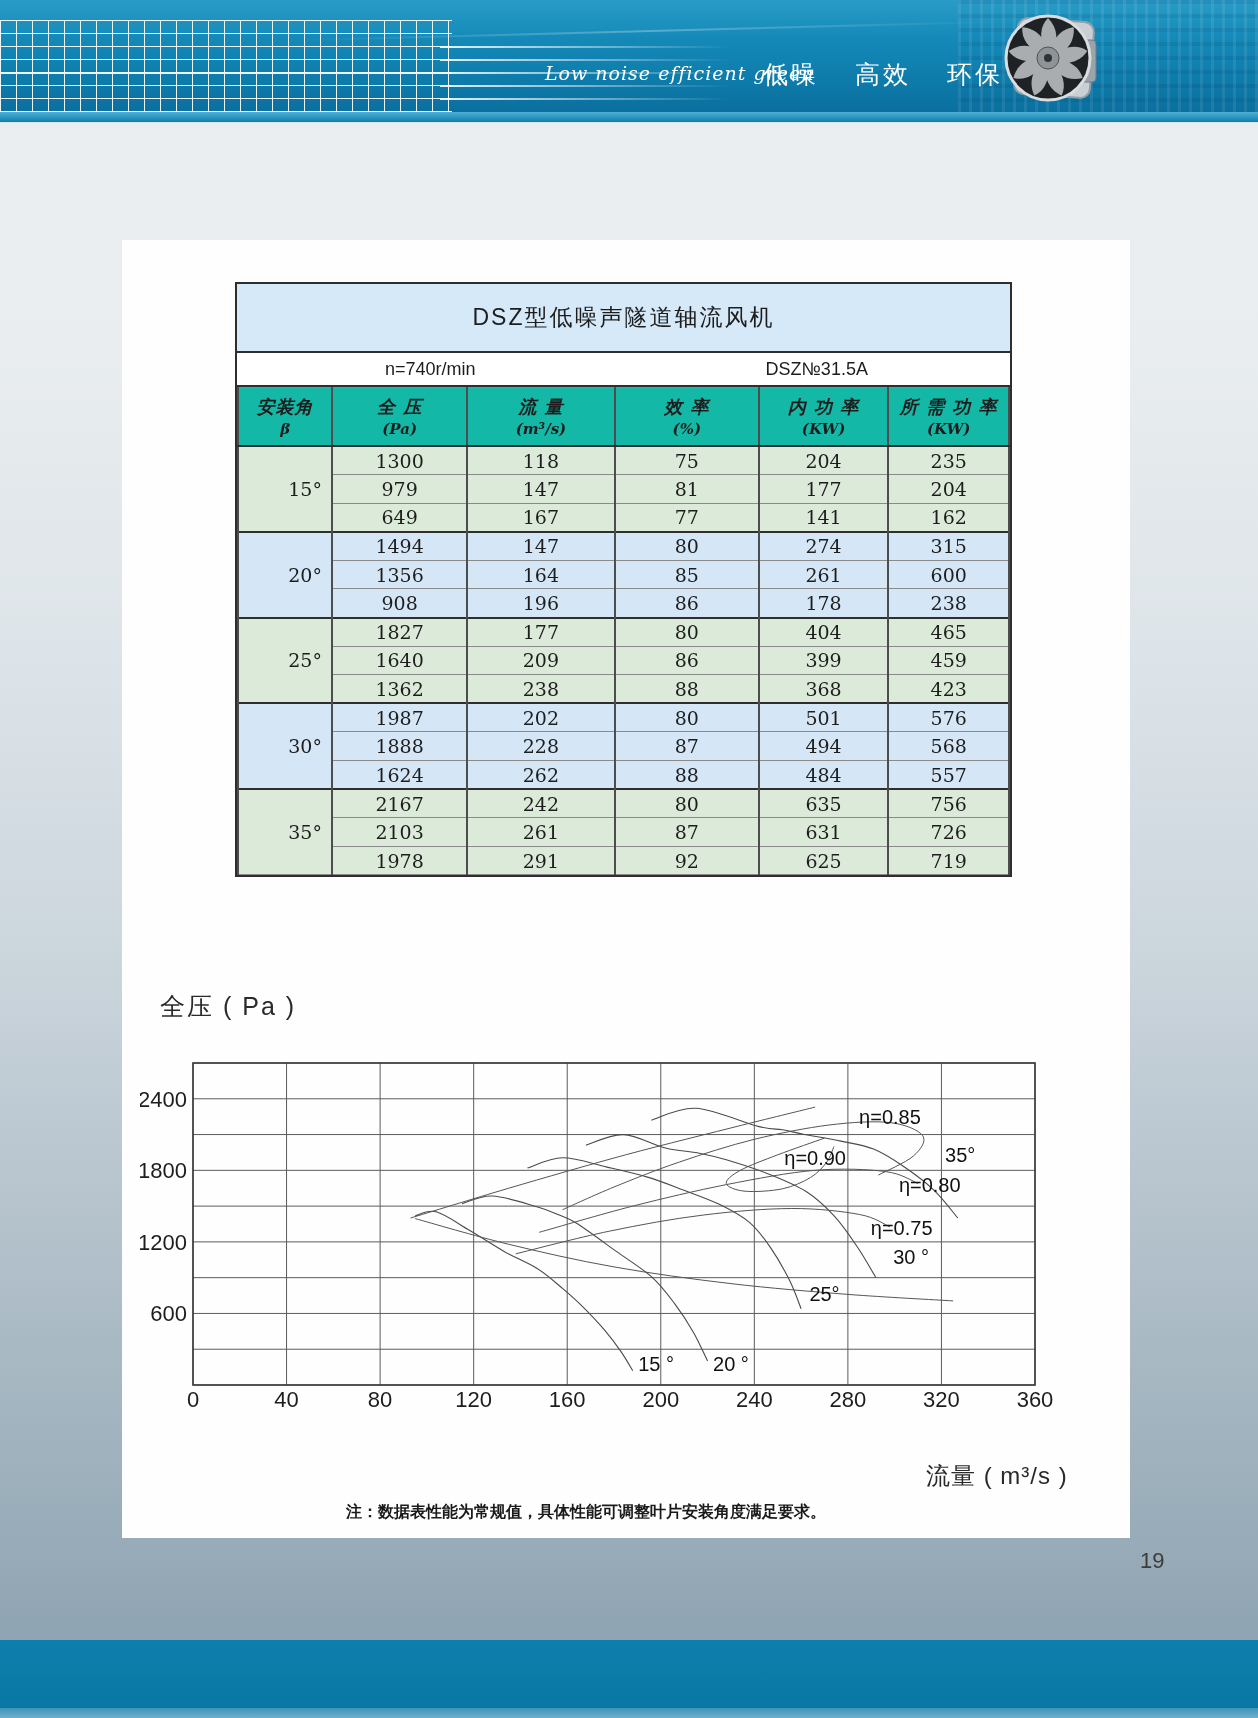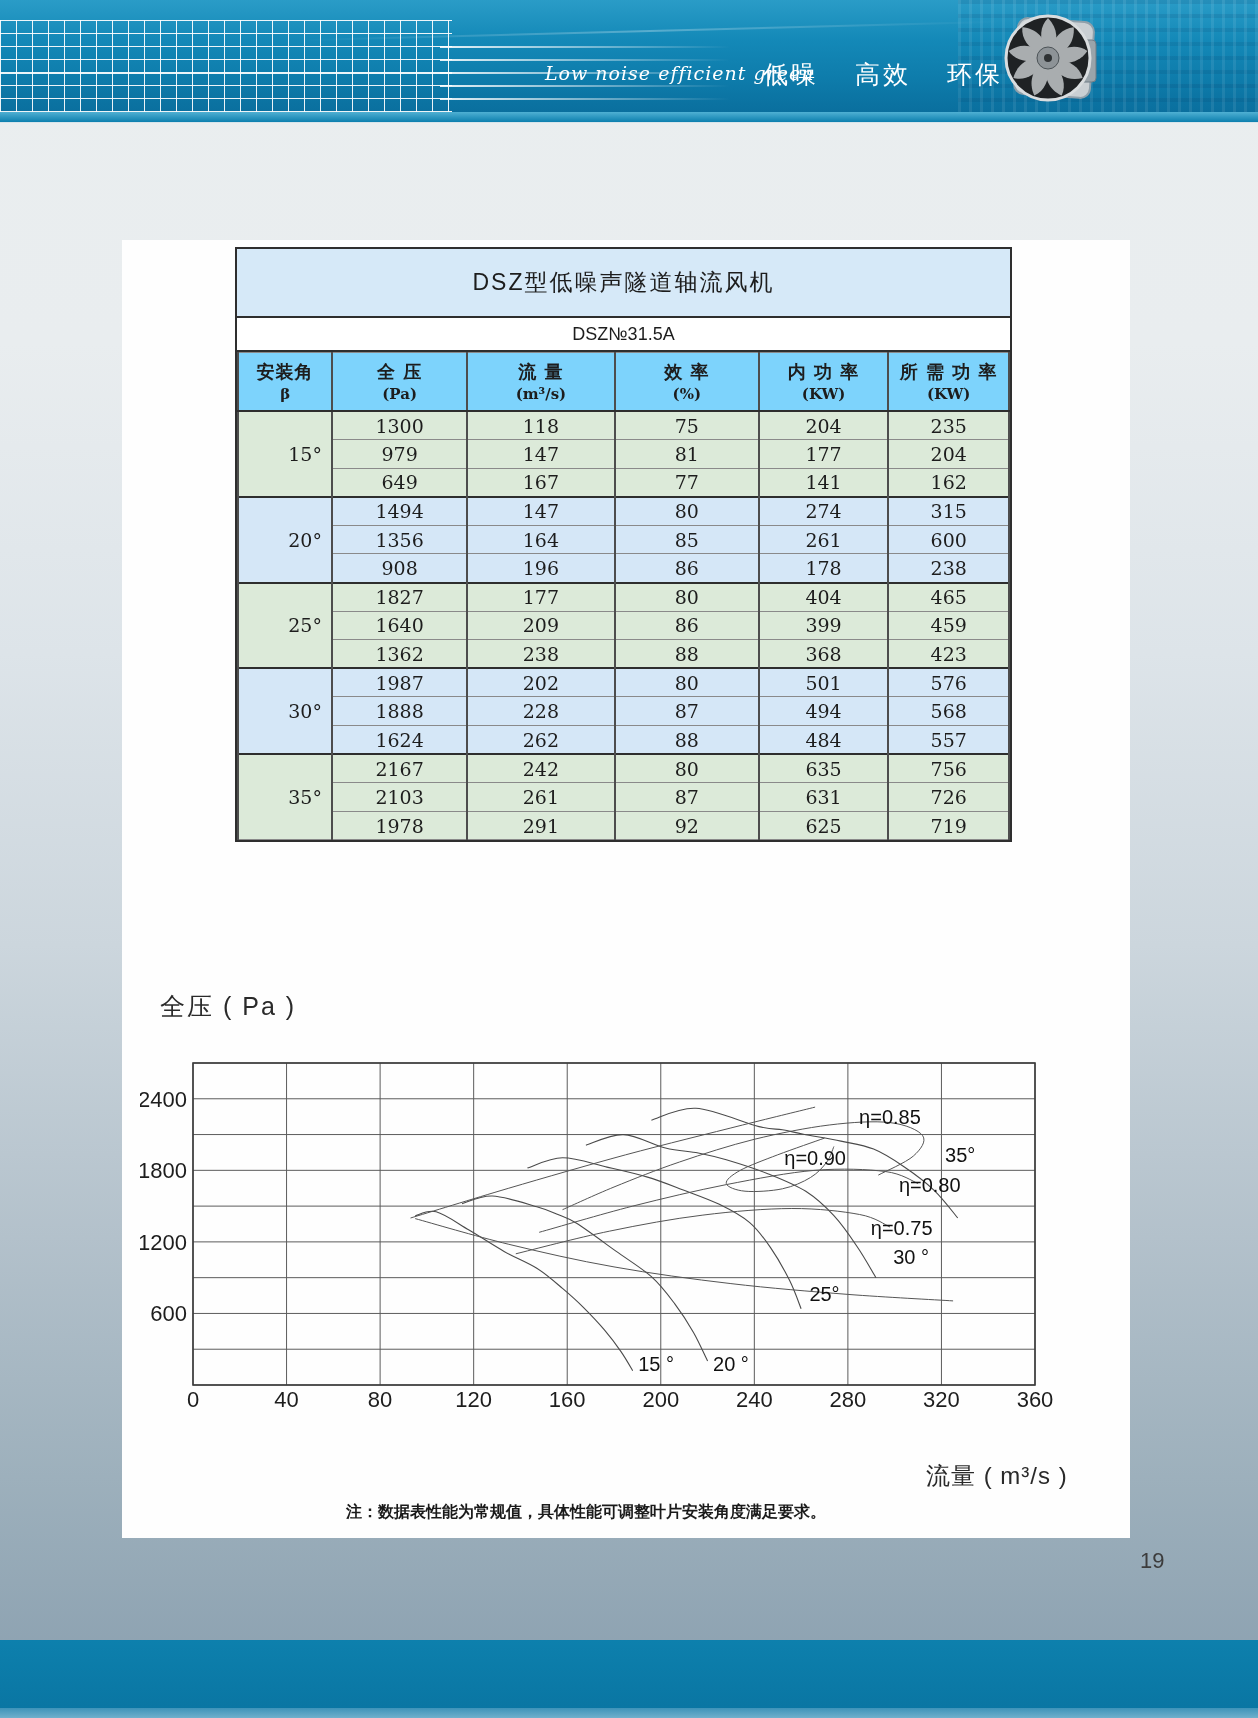--- a/index.html
+++ b/index.html
@@ -28,31 +28,31 @@
   .slogan-script{position:absolute;left:545px;top:62px;color:#ffffff;
           font-family:"DejaVu Serif",serif;font-style:italic;font-size:19px;letter-spacing:1px;white-space:nowrap;}
   .slogan-cn{position:absolute;left:763px;top:58px;color:#ffffff;font-weight:normal;
           font-size:25px;word-spacing:26px;letter-spacing:3px;white-space:nowrap;}
   .fan-badge{position:absolute;left:996px;top:6px;}
 
   
   .card{position:absolute;left:122px;top:240px;width:1008px;height:1298px;background:#fefefe;}
 
   
-  .table-wrap{position:absolute;left:235px;top:247px;width:773px;border:2px solid #2e2e2e;background:#fff;}
+  .table-wrap{position:absolute;left:235px;top:282px;width:773px;border:2px solid #2e2e2e;background:#fff;}
   .t-title{height:67px;line-height:67px;text-align:center;background:#d6e9f8;
            font-size:23px;letter-spacing:2px;color:#1d1d1d;border-bottom:2px solid #2e2e2e;}
   .t-info{height:32px;display:flex;background:#ffffff;border-bottom:2px solid #2e2e2e;
           font-size:18px;color:#1d1d1d;}
   .t-info span{flex:1;text-align:center;line-height:32px;}
   table.perf{border-collapse:collapse;table-layout:fixed;width:773px;}
   .perf th,.perf td{border-left:2px solid #4d4d4d;border-right:2px solid #4d4d4d;
           border-top:1px solid #8a8a8a;border-bottom:1px solid #8a8a8a;
           text-align:center;padding:0;color:#1d1d1d;}
-  .perf thead th{background:#7dd3fc;height:57px;border-bottom:2px solid #2e2e2e;vertical-align:middle;}
+  .perf thead th{background:#14b8a6;height:57px;border-bottom:2px solid #2e2e2e;vertical-align:middle;font-style:italic;}
   .perf thead .h1{font-size:18px;letter-spacing:1px;font-family:"DejaVu Serif",serif;}
   .perf thead .h2{font-size:15px;font-family:"DejaVu Serif",serif;margin-top:1px;}
   .perf tbody tr{height:28.6px;}
   .perf tbody td{font-family:"DejaVu Serif",serif;font-size:19px;}
   .perf tbody tr.group-first td{border-top:2px solid #2e2e2e;}
   .perf .row-green td{background:#dcead9;}
   .perf .row-blue td{background:#d5e7f7;}
   .perf td.angle-cell{font-size:19px;padding-left:40px;}
 
   
@@ -103,20 +103,21 @@
       <circle cx="52" cy="52" r="4" fill="#2e3234"></circle>
     </svg>
   </div>
   <div class="banner-strip"></div>
 
   <div class="card"></div>
 
   <div class="table-wrap">
     <div class="t-title">DSZ型低噪声隧道轴流风机</div>
     <div class="t-info">
+      <span>n=740r/min</span>
       <span>DSZ№31.5A</span>
     </div>
     <table class="perf">
       <colgroup>
         <col style="width:93px">
           <col style="width:133px">
           <col style="width:146px">
         <col style="width:142px">
           <col style="width:128px">
           <col style="width:119px">

